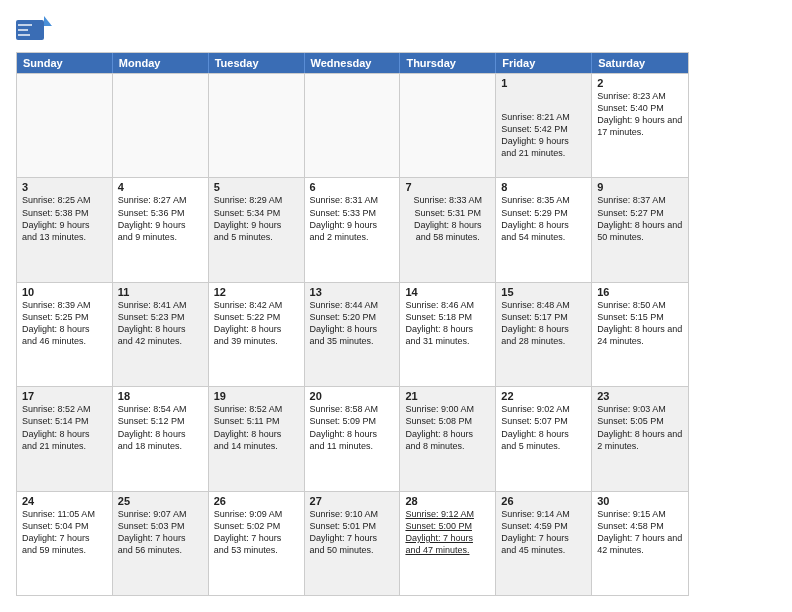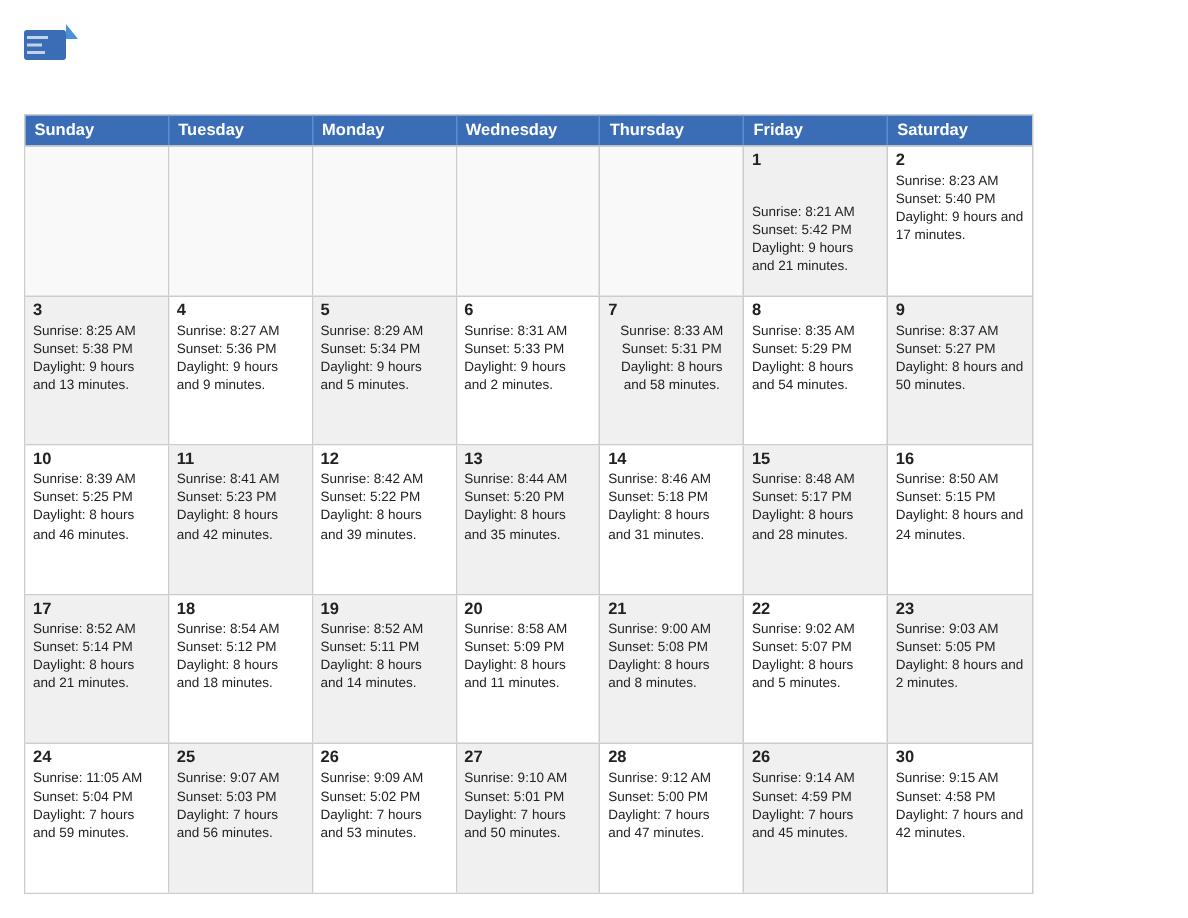--- a/index.html
+++ b/index.html
@@ -9,21 +9,20 @@
       width: 792px;
       height: 612px;
       overflow: hidden;
     }
     .page {
       width: 705px;
       height: 612px;
       padding: 16px;
       display: flex;
       flex-direction: column;
-      gap: 24px;
     }
     .header {
       display: flex;
       justify-content: space-between;
       align-items: flex-start;
       margin-bottom: 8px;
     }
     .logo {
       display: flex;
       align-items: center;
@@ -131,22 +130,22 @@
     </div>
     <div class="title-block">
       <div class="month-title"></div>
       <div class="location"></div>
     </div>
   </div>
 
   <div class="calendar">
     <div class="cal-header" id="cal-header">
         <div class="cal-header-cell">Sunday</div>
+        <div class="cal-header-cell">Monday</div>
         <div class="cal-header-cell">Tuesday</div>
-        <div class="cal-header-cell">Monday</div>
         <div class="cal-header-cell">Wednesday</div>
         <div class="cal-header-cell">Thursday</div>
         <div class="cal-header-cell">Friday</div>
         <div class="cal-header-cell">Saturday</div>
       </div>
     <div class="cal-body" id="cal-body">
         <div class="cal-row">
           <div class="cal-cell empty"></div>
           <div class="cal-cell empty"></div>
           <div class="cal-cell empty"></div>
@@ -317,21 +316,21 @@
 Daylight: 7 hours and 53 minutes.</div>
           </div>
           <div class="cal-cell shaded">
             <span class="day-num">27</span>
             <div class="cell-text" style="white-space: pre-line;">Sunrise: 9:10 AM
 Sunset: 5:01 PM
 Daylight: 7 hours and 50 minutes.</div>
           </div>
           <div class="cal-cell">
             <span class="day-num">28</span>
-            <div class="cell-text" style="white-space: pre-line;">Sunrise: 9:12 AM
+            <div class="cell-text" style="white-space: pre-line; text-decoration: underline;">Sunrise: 9:12 AM
 Sunset: 5:00 PM
 Daylight: 7 hours and 47 minutes.</div>
           </div>
           <div class="cal-cell shaded">
             <span class="day-num">26</span>
             <div class="cell-text" style="white-space: pre-line;">Sunrise: 9:14 AM
 Sunset: 4:59 PM
 Daylight: 7 hours and 45 minutes.</div>
           </div>
           <div class="cal-cell">

